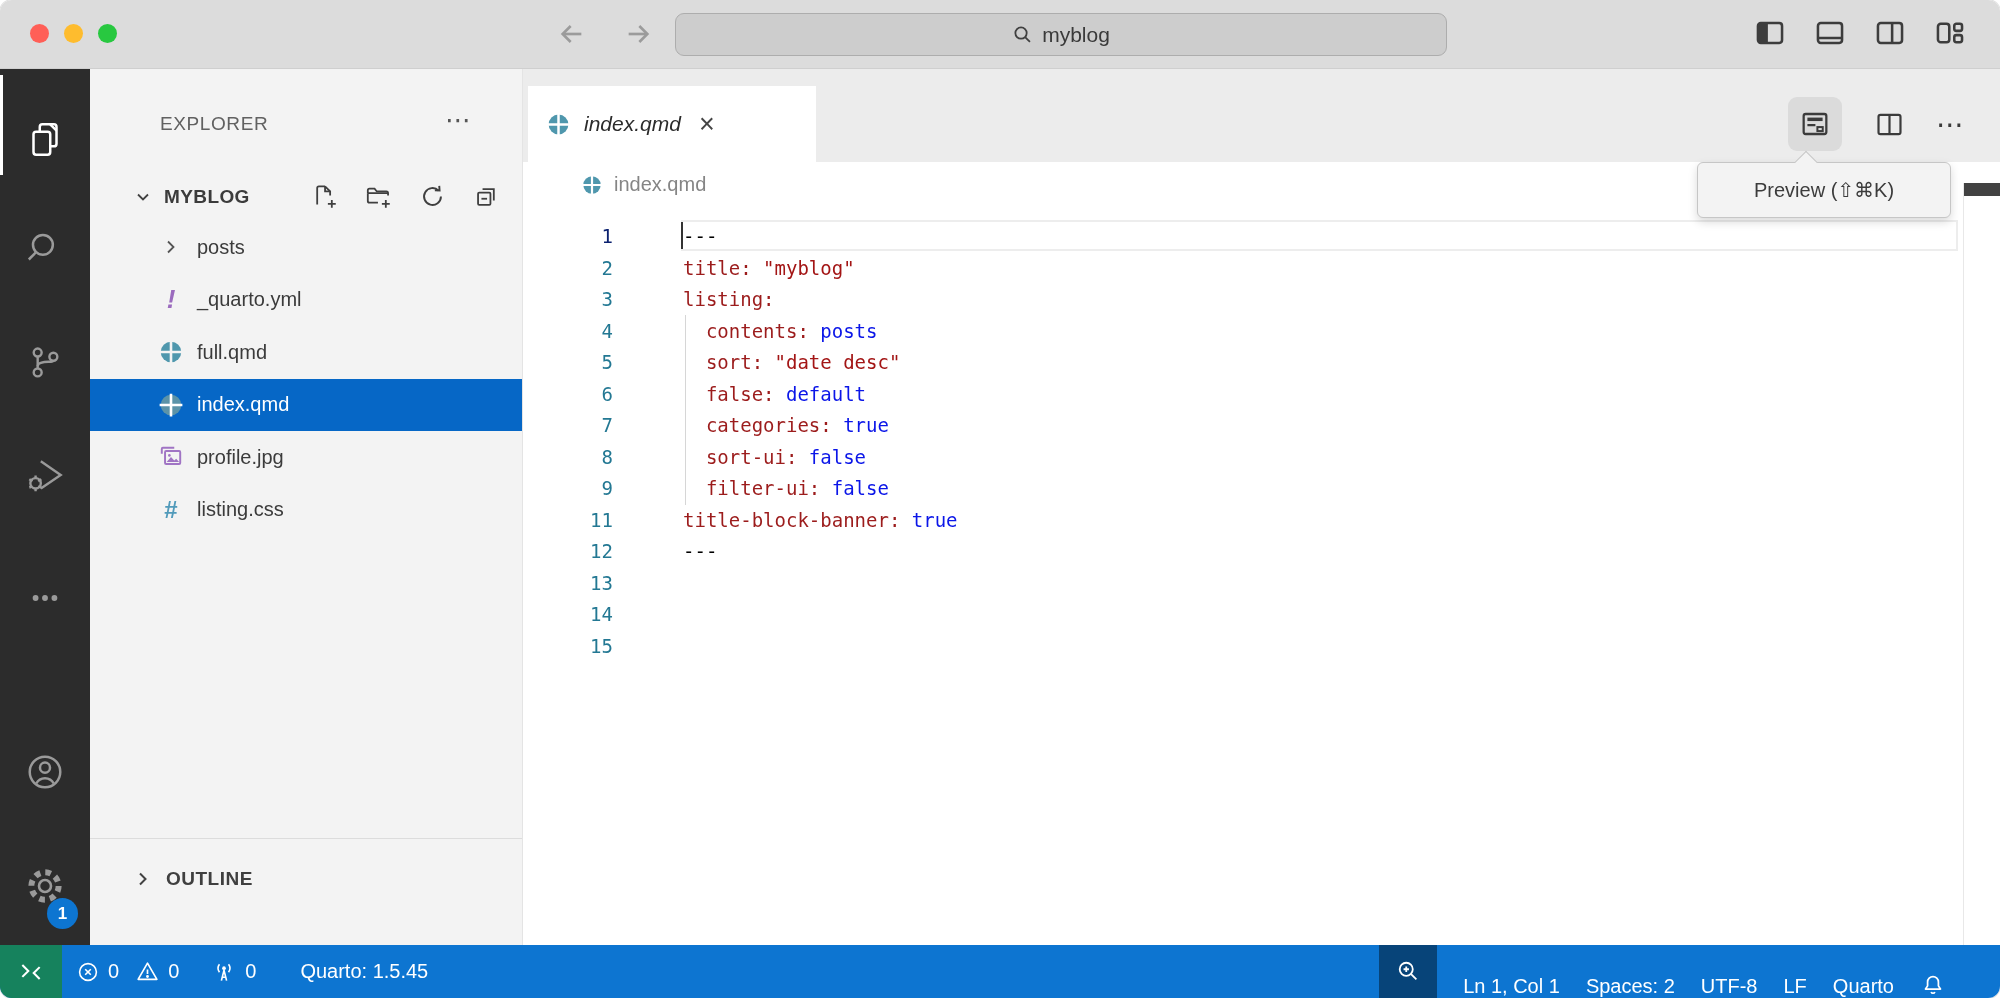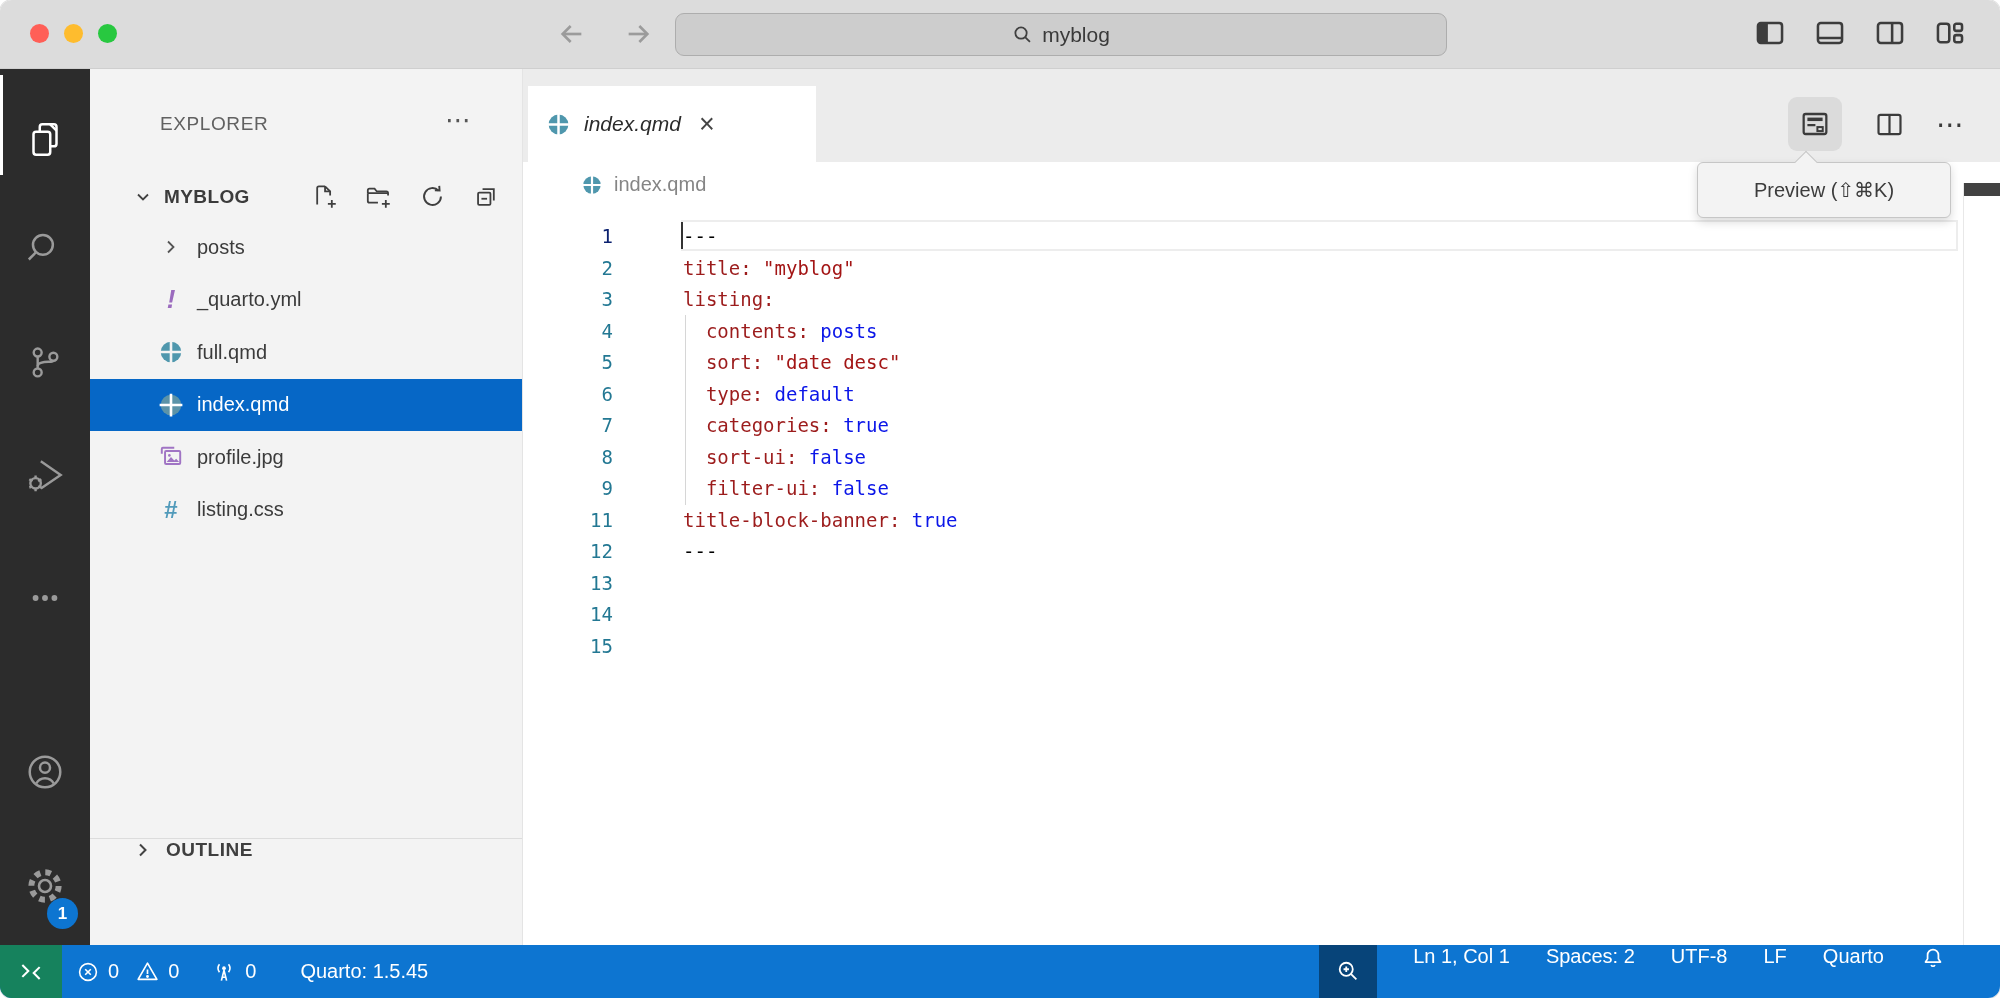--- a/index.html
+++ b/index.html
@@ -38,21 +38,21 @@
   .sb-root .chev{margin-left:42px;color:#424242;}
   .sb-root .lbl{margin-left:10px;font-weight:bold;font-size:19px;letter-spacing:.4px;}
   .sb-root .tools{position:absolute;right:22px;display:flex;gap:27px;color:#3f3f3f;}
   .tree{position:absolute;left:0;top:152px;right:0;}
   .trow{height:52.5px;display:flex;align-items:center;font-size:20px;color:#3b3b3b;position:relative;}
   .trow .ic{position:absolute;left:59px;width:44px;display:flex;justify-content:center;}
   .trow .nm{margin-left:107px;}
   .trow.sel{background:var(--selection-blue);color:#ffffff;}
   .g-yaml{color:var(--yaml-purple);font-weight:bold;font-size:26px;font-style:italic;}
   .g-css{color:var(--css-blue);font-weight:bold;font-size:24px;}
-  .sb-panel{position:absolute;left:0;right:0;height:52px;display:flex;align-items:flex-start;
+  .sb-panel{position:absolute;left:0;right:0;height:52px;display:flex;align-items:flex-end;
             border-top:1px solid #dcdcdc;font-weight:bold;font-size:19px;color:#3f3f3f;letter-spacing:.5px;}
   .sb-panel .chev{margin-left:42px;color:#424242;}
   .sb-panel .lbl{margin-left:12px;}
   
   .editor{position:relative;flex:1;background:#ffffff;}
   .tabstrip{position:absolute;left:0;top:0;right:0;height:93px;background:#ececec;}
   .tab{position:absolute;left:5px;top:17px;width:288px;height:76px;background:#ffffff;
        display:flex;align-items:center;padding:0 18px;}
   .tab .tlabel{font-style:italic;font-size:21px;color:#2b2b2b;margin-left:13px;}
   .tab .tclose{margin-left:18px;font-size:27px;color:#454545;line-height:1;}
@@ -87,21 +87,21 @@
   .indent-guide{position:absolute;left:162px;top:108px;width:1px;height:190px;background:#d6d6d6;}
   .scroll-sep{position:absolute;right:36px;top:114px;bottom:0;width:1px;background:#e8e8e8;}
   .scroll-thumb{position:absolute;right:0;top:114px;width:36px;height:13px;background:#424242;}
   
   .statusbar{position:absolute;left:0;bottom:0;right:0;height:53px;background:var(--accent-blue);
              color:#fff;display:flex;align-items:center;font-size:20px;}
   .remote{width:62px;height:53px;background:var(--remote-green);display:flex;align-items:center;
           justify-content:center;flex:none;}
   .sb-item{display:flex;align-items:center;gap:8px;}
   .sb-left{display:flex;align-items:center;flex:1;}
-  .sb-right{display:flex;align-items:flex-start;gap:36px;padding-right:54px;}
+  .sb-right{display:flex;align-items:flex-end;gap:26px;padding-right:54px;}
   .zoombtn{width:58px;height:53px;background:rgba(0,0,0,.42);display:flex;align-items:center;
            justify-content:center;}
   svg{display:block;}
 </style>
 </head>
 <body>
 
 <div class="win">
 
   <div class="titlebar">
@@ -387,21 +387,21 @@
             <div class="code-line">
               <span class="ln">4</span>
               <span class="code-text"><span class="tk-key">  contents: </span><span class="tk-val">posts</span></span>
             </div>
             <div class="code-line">
               <span class="ln">5</span>
               <span class="code-text"><span class="tk-key">  sort: </span><span class="tk-str">"date desc"</span></span>
             </div>
             <div class="code-line">
               <span class="ln">6</span>
-              <span class="code-text"><span class="tk-key">  type: </span><span class="tk-val">default</span></span>
+              <span class="code-text"><span class="tk-key">  false: </span><span class="tk-val">default</span></span>
             </div>
             <div class="code-line">
               <span class="ln">7</span>
               <span class="code-text"><span class="tk-key">  categories: </span><span class="tk-val">true</span></span>
             </div>
             <div class="code-line">
               <span class="ln">8</span>
               <span class="code-text"><span class="tk-key">  sort-ui: </span><span class="tk-val">false</span></span>
             </div>
             <div class="code-line">

